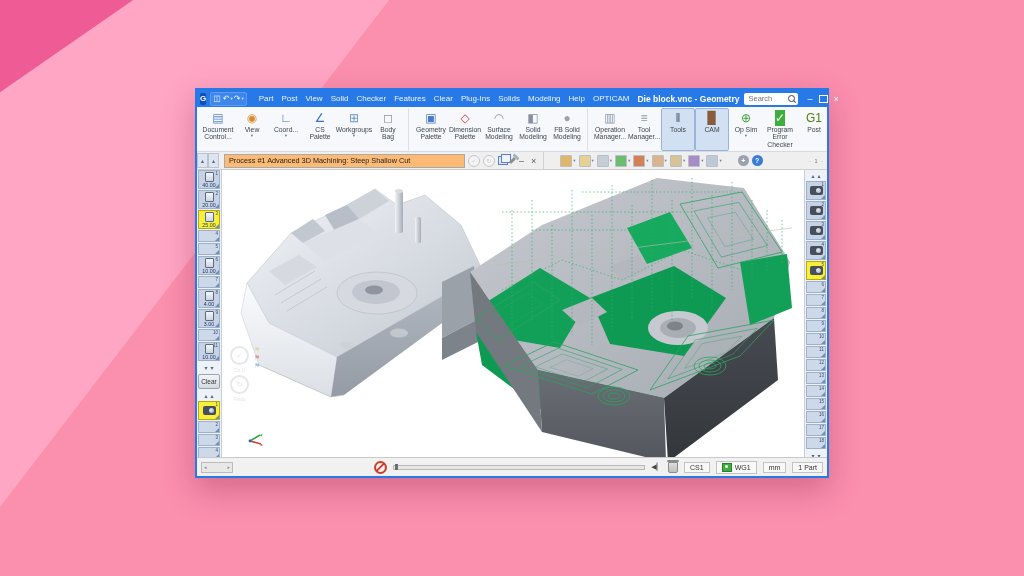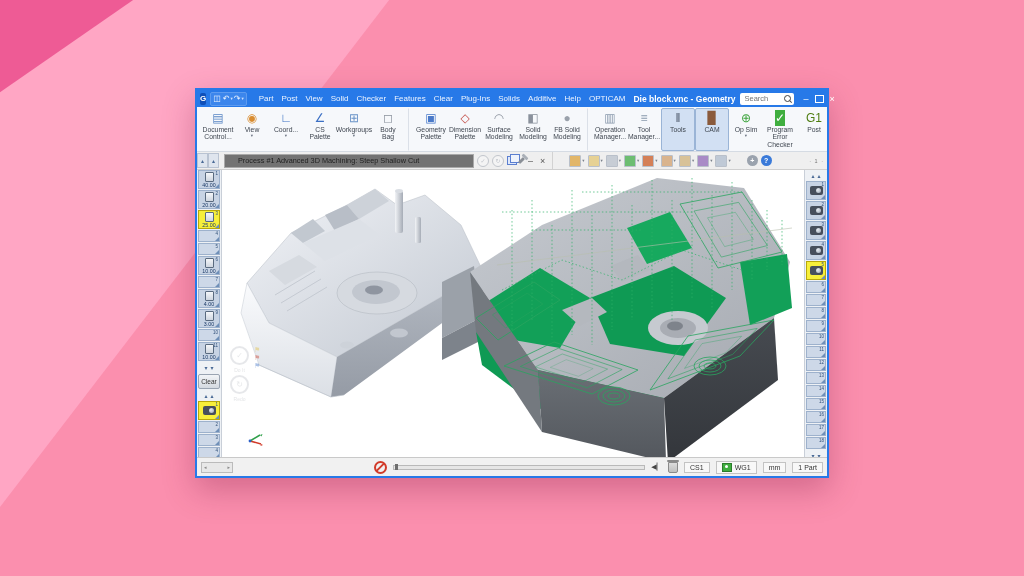--- a/index.html
+++ b/index.html
@@ -48,22 +48,22 @@
   .ticon{height:16px;font-size:12px;line-height:16px;}
   .tlabel{font-size:6.8px;line-height:1.1;text-align:center;color:#3f4650;}
   .ddmark{height:5px;font-size:4.5px;line-height:5px;color:#6a7280;}
 
   
   .pstrip{height:17px;background:#efefef;border-bottom:1px solid #cfcfcf;
        display:flex;align-items:center;flex:0 0 auto;font-size:7.5px;}
   .pal-up{width:11px;height:15px;background:#dfe5ee;border:1px solid #b9c3d2;box-sizing:border-box;
        display:flex;align-items:center;justify-content:center;font-size:6px;color:#4a6a96;}
   .pframe{display:flex;align-items:center;gap:3px;padding:0 5px;border-right:1px solid #d2d2d2;height:100%;}
-  .ptitle-box{width:235px;height:12px;background:#737373;border:1px solid #a9a9a9;
-       display:flex;align-items:center;padding-left:13px;font-size:7.3px;color:#222;white-space:nowrap;overflow:hidden;}
+  .ptitle-box{width:235px;height:12px;background:#fdba74;border:1px solid #a9a9a9;
+       display:flex;align-items:center;padding-left:4px;font-size:7.3px;color:#222;white-space:nowrap;overflow:hidden;}
   .pcirc{width:10px;height:10px;border-radius:50%;border:1px solid #c2c6cc;color:#c2c6cc;
        font-size:6px;display:flex;align-items:center;justify-content:center;background:#f4f4f4;}
   .dupbox{width:8px;height:7px;border:1px solid #5b7fd0;background:#dfe8fa;position:relative;}
   .dupbox::after{content:"";position:absolute;left:2px;top:-3px;width:8px;height:7px;
        border:1px solid #5b7fd0;background:#eef3fc;}
   .pin{width:3px;height:7px;background:#8a8f96;transform:rotate(45deg);border-radius:1px;position:relative;}
   .pin::after{content:"";position:absolute;top:-3px;left:-2px;width:7px;height:3px;background:#aab0b8;border-radius:1px;}
   .pbtn{color:#555;font-size:9px;padding:0 2px;}
   .mtbwrap{display:flex;align-items:center;gap:3px;margin-left:16px;}
   .mtb{display:flex;align-items:center;gap:1px;}
@@ -160,21 +160,21 @@
 
     <span>Part</span>
         <span>Post</span>
         <span>View</span>
         <span>Solid</span>
         <span>Checker</span>
         <span>Features</span>
         <span>Clear</span>
         <span>Plug-Ins</span>
         <span>Solids</span>
-        <span>Additive</span>
+        <span>Modeling</span>
         <span>Help</span>
         <span>OPTICAM</span>
       </span>
     <span class="tb-title">Die block.vnc - Geometry</span>
     <span class="searchbox">
       <input placeholder="Search" style="">
       <span class="mag"></span>
     </span>
     <span class="winbtns">
       <span class="wb">–</span>

